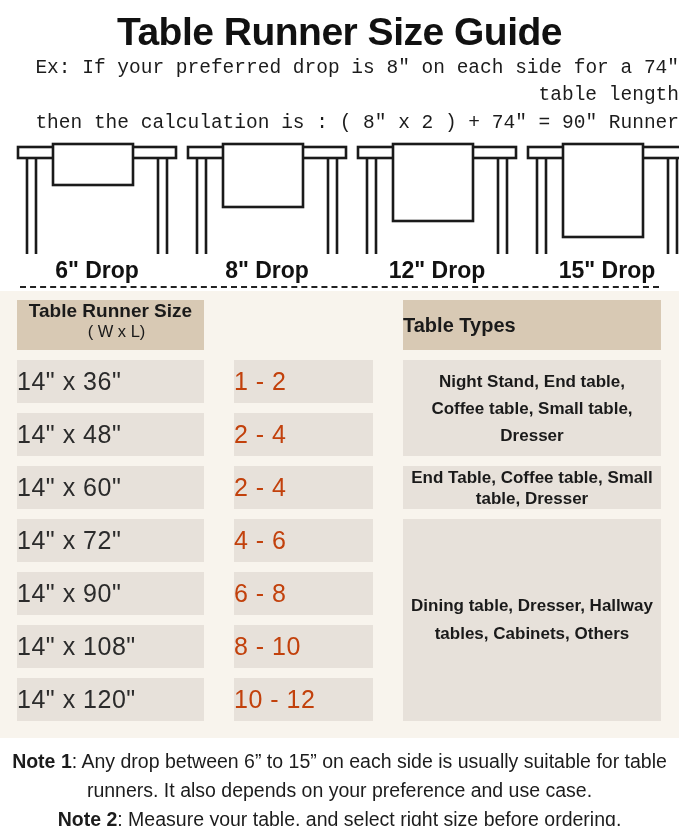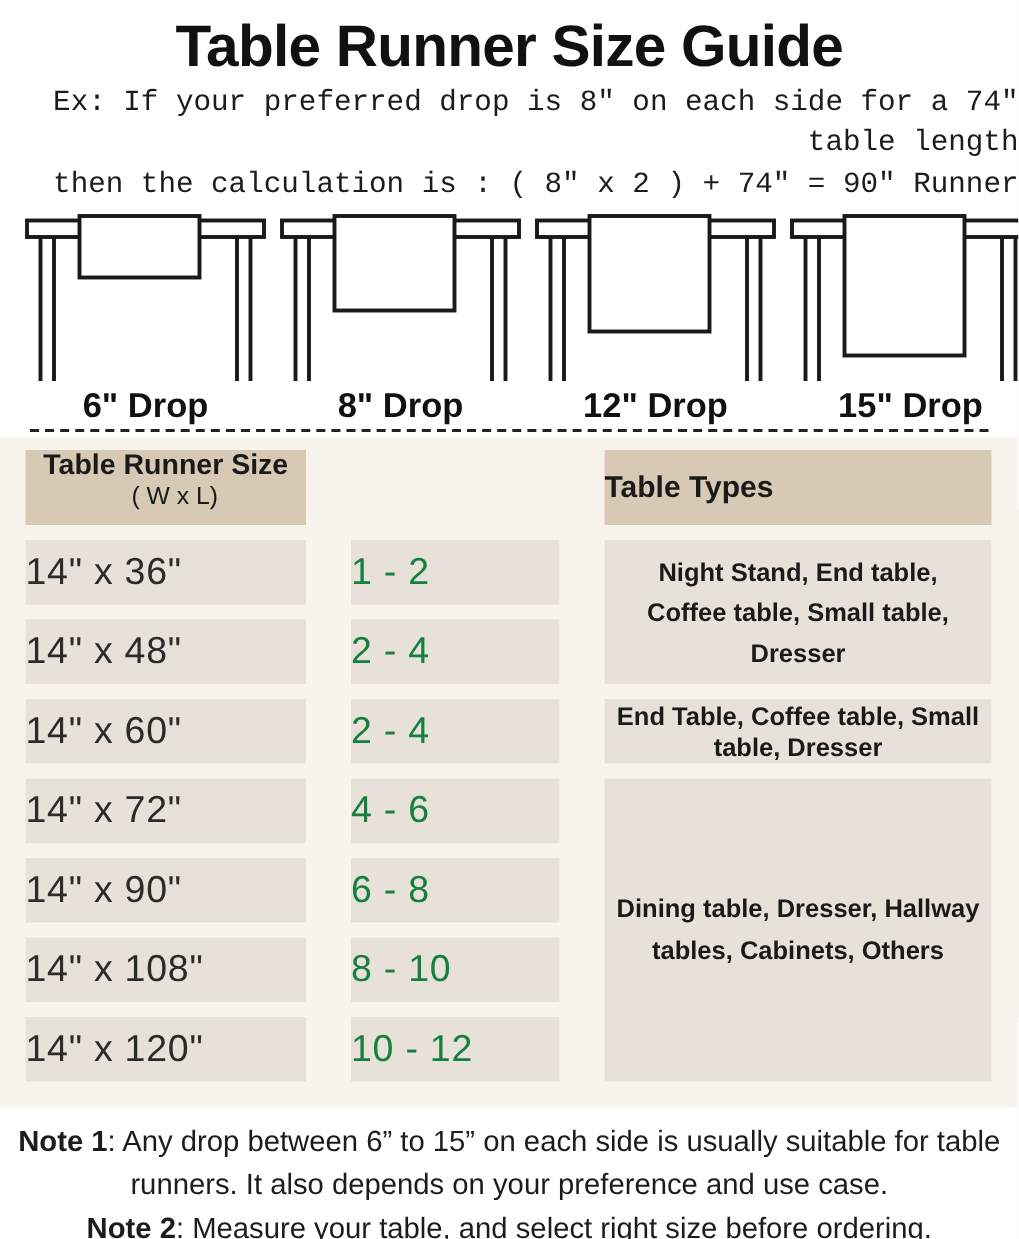--- a/index.html
+++ b/index.html
@@ -85,21 +85,21 @@
     justify-content: flex-start;
     text-align: center;
   }
   .hdr { background: #d8c9b4; }
   .hdr-col1 { flex-direction: column; grid-column: 1; grid-row: 1; }
   .hdr-col1 .hdr-main { font-weight: 700; font-size: 19px; line-height: 22px; }
   .hdr-col1 .hdr-sub { font-size: 16.5px; line-height: 19px; margin-left: 12px; }
   .hdr-col2 { grid-column: 2; grid-row: 1; font-weight: 700; font-size: 20px; }
   .hdr-col3 { grid-column: 3; grid-row: 1; font-weight: 700; font-size: 20px; }
   .size-cell { grid-column: 1; font-size: 25px; color: #2b2b2b; letter-spacing: 0.5px; }
-  .seat-cell { grid-column: 2; font-size: 25px; color: #15803d; letter-spacing: 0.5px; }
+  .seat-cell { grid-column: 2; font-size: 25px; color: #c2410c; letter-spacing: 0.5px; }
   .type-cell {
     grid-column: 3;
     font-weight: 700;
     font-size: 17px;
     line-height: 27px;
     padding: 0 8px;
   }
   .type-a { grid-row: 2 / 4; }
   .type-b { grid-row: 4 / 5; line-height: 21px; }
   .type-c { grid-row: 5 / 9; line-height: 28px; }

